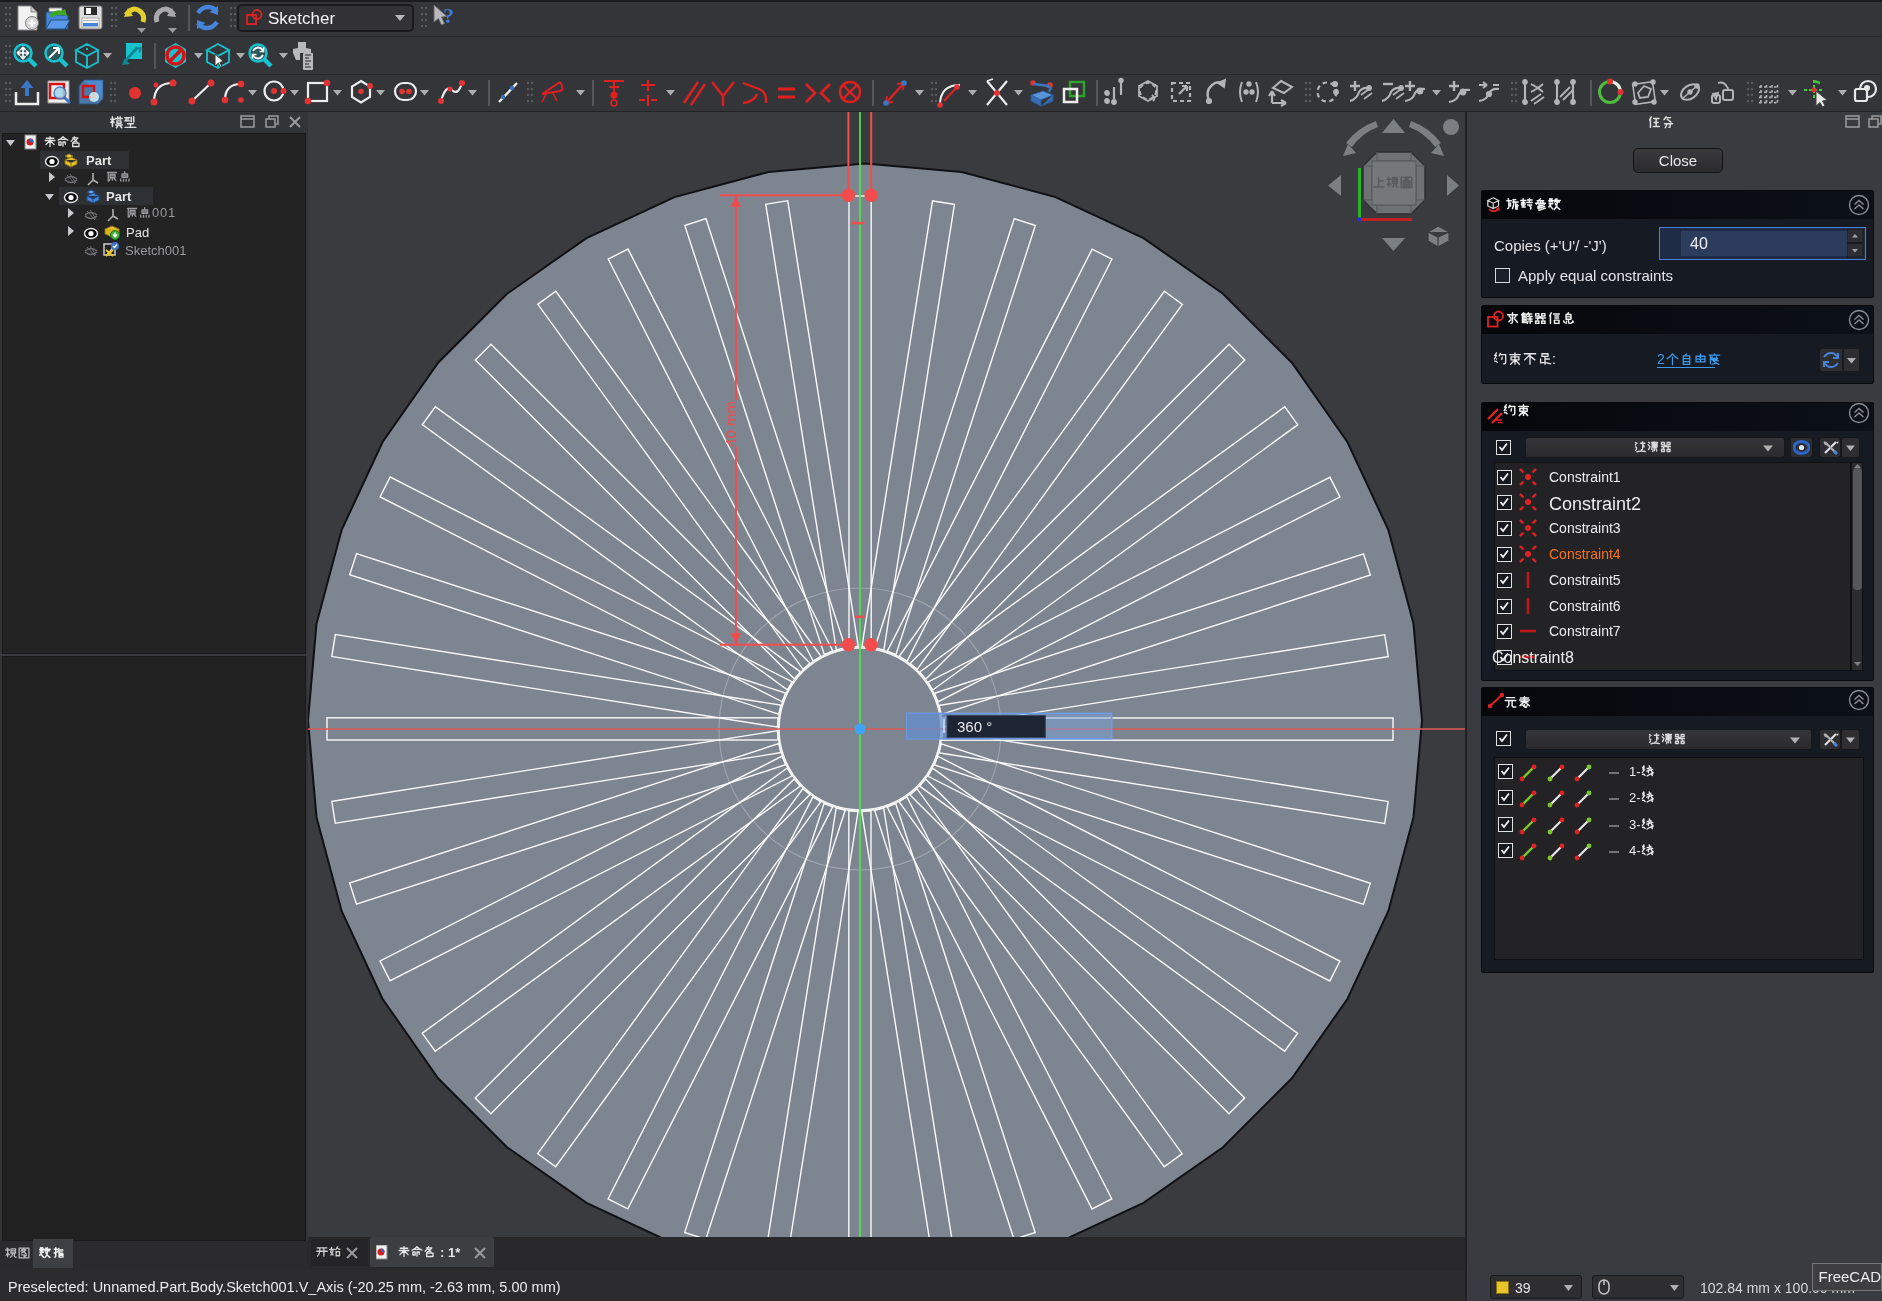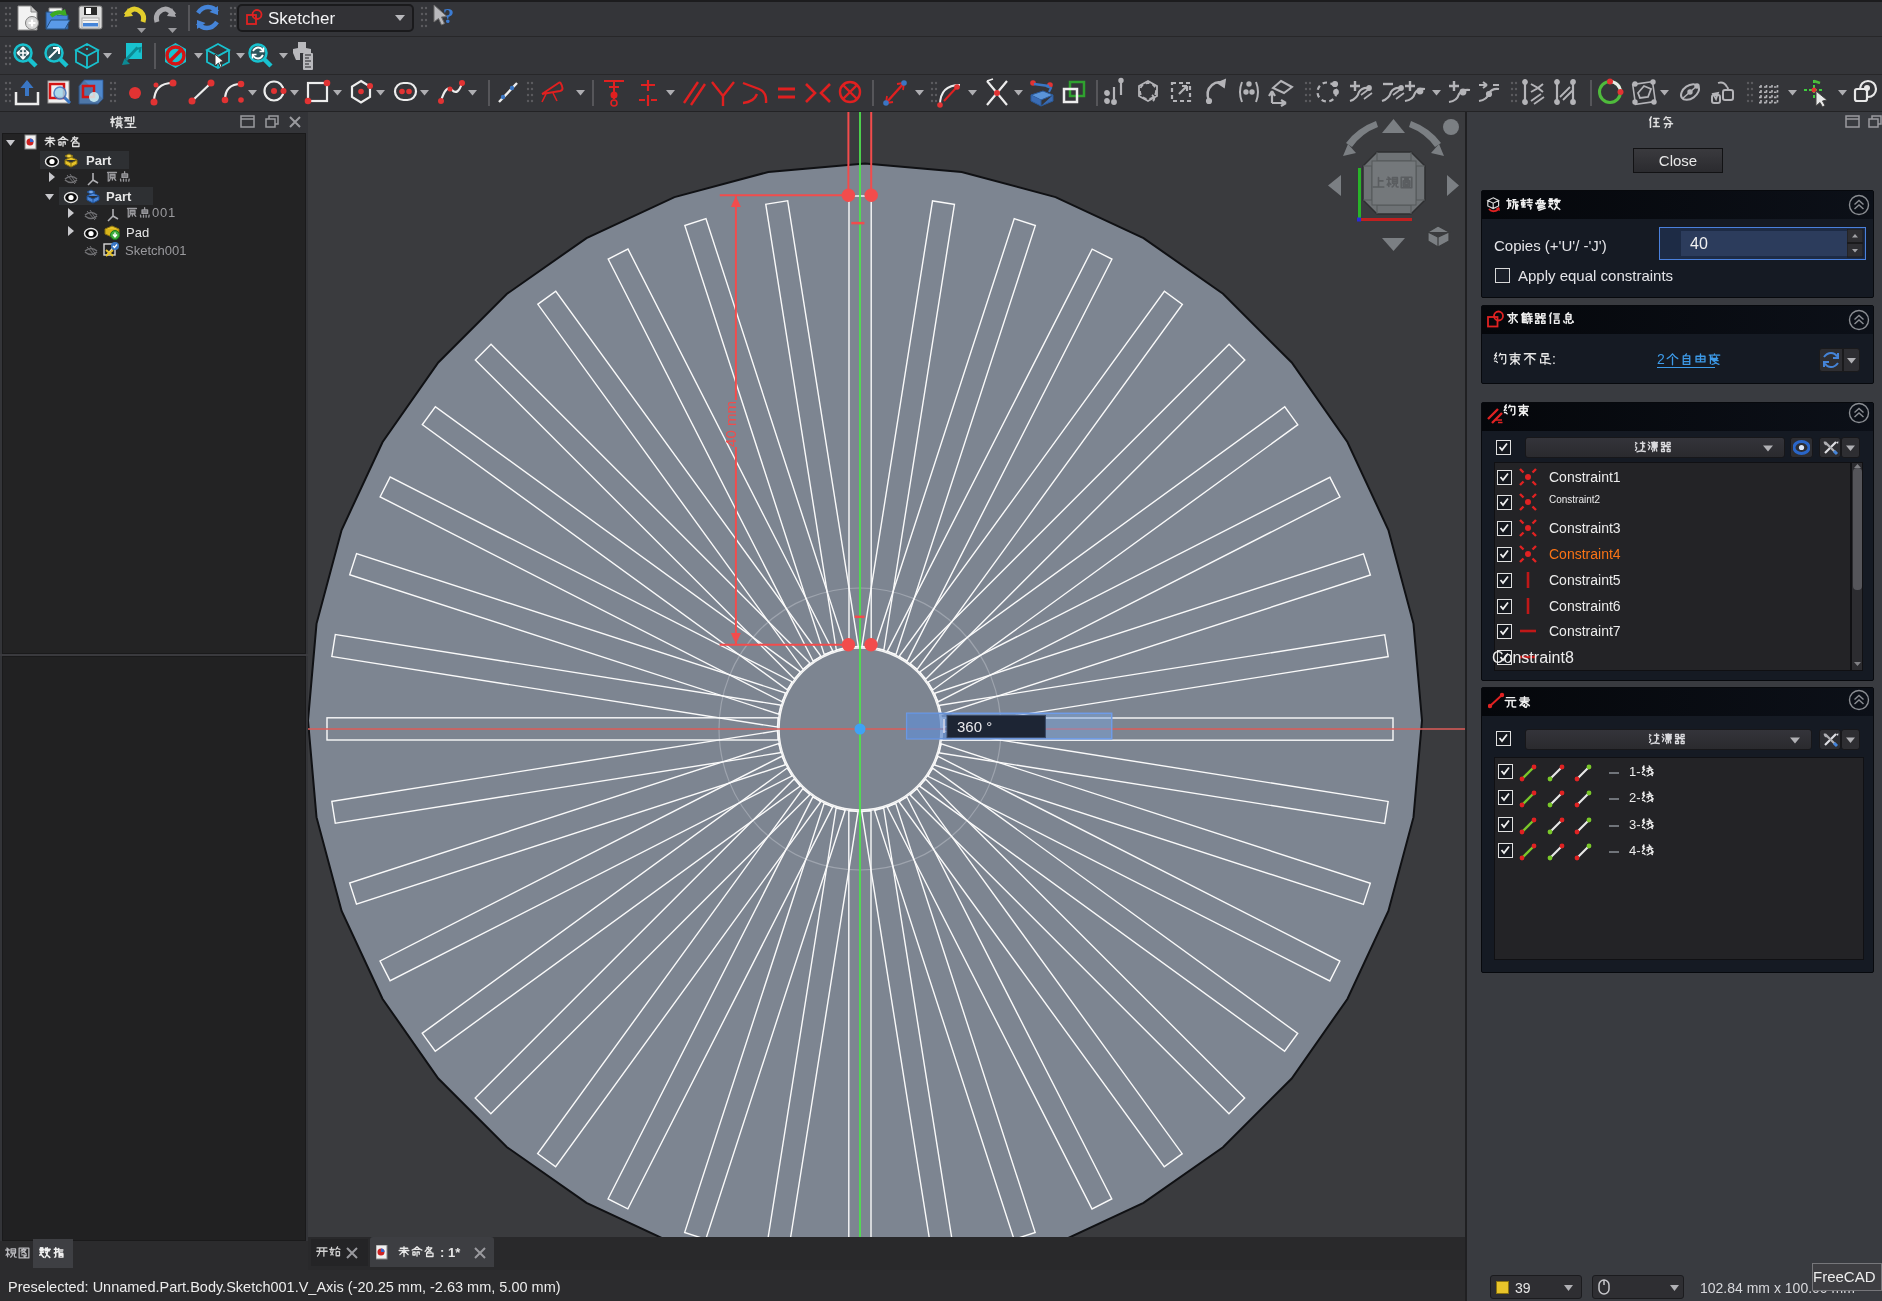--- a/index.html
+++ b/index.html
@@ -801,21 +801,21 @@
       </g>
     </svg>
     <svg class="abs" style="left:1845px;top:114px" width="40" height="18">
       <g fill="none" stroke="#9a9a9e" stroke-width="1.5">
         <rect x="1" y="2" width="13" height="11"></rect>
         <path d="M1 5 h13"></path>
         <rect x="24" y="5" width="9" height="8"></rect>
         <path d="M27 5 v-3 h9 v8 h-3"></path>
       </g>
     </svg>
-    <div class="abs" style="left:1633px;top:148px;width:90px;height:25px;background:linear-gradient(#3a3a3e,#2b2b2f);border:1.5px solid #121214;border-radius:0;color:#e8e8e8;font-size:15px;text-align:center;line-height:23px;font-family:'Liberation Sans',sans-serif">Close</div>
+    <div class="abs" style="left:1633px;top:148px;width:90px;height:25px;background:linear-gradient(#3a3a3e,#2b2b2f);border:1.5px solid #121214;border-radius:5px;color:#e8e8e8;font-size:15px;text-align:center;line-height:23px;font-family:'Liberation Sans',sans-serif">Close</div>
     <div class="abs" style="left:1481px;top:190px;width:393px;height:108px;background:#151a23;border:1px solid #07090d;border-radius:2px"></div>
     <div class="abs" style="left:1482px;top:191px;width:391px;height:28px;background:linear-gradient(90deg,#05070b,#0c1018)"></div>
     <svg class="abs" style="left:1486px;top:196px" width="17" height="17">
       <g fill="none" stroke="#d8d8d8" stroke-width="1.3">
         <path d="M8 2 L14 5 8 8 2 5 Z M2 5 V11 L8 14 14 11 V5 M8 8 V14" transform="translate(0,0) scale(0.9)"></path>
       </g>
       <path d="M3 13 A6 6 0 0 0 13 12" fill="none" stroke="#e02222" stroke-width="1.8"></path>
       <path d="M14 15 l-1 -4 -3.5 2 z" fill="#e02222"></path>
     </svg>
     <svg style="position:absolute;left:1506px;top:198px;overflow:visible" width="13" height="13" viewBox="0 0 16 16">
@@ -1021,21 +1021,21 @@
     </svg>
     <div class="txt" style="left:1549px;top:468.5px;font-size:14px;color:#ececec">Constraint1</div>
     <div class="abs" style="left:1497px;top:495.3px;width:15px;height:15px;background:#15181e;border:1.8px solid #e0e0e0"></div>
     <svg class="abs" style="left:1499px;top:497.3px" width="11" height="11">
       <path d="M1.5 5 L4 8 9 1.5" fill="none" stroke="#f0f0f0" stroke-width="1.8"></path>
     </svg>
     <svg class="abs" style="left:1518px;top:492.3px" width="20" height="20">
       <path d="M2 2 L5.5 5.5 M18 2 L14.5 5.5 M2 18 L5.5 14.5 M18 18 L14.5 14.5" stroke="#e02222" stroke-width="2.4"></path>
       <circle cx="10" cy="10" r="3" fill="#e02222"></circle>
     </svg>
-    <div class="txt" style="left:1549px;top:494.3px;font-size:10px;color:#ececec">Constraint2</div>
+    <div class="txt" style="left:1549px;top:494.3px;font-size:18px;color:#ececec">Constraint2</div>
     <div class="abs" style="left:1497px;top:521.1px;width:15px;height:15px;background:#15181e;border:1.8px solid #e0e0e0"></div>
     <svg class="abs" style="left:1499px;top:523.1px" width="11" height="11">
       <path d="M1.5 5 L4 8 9 1.5" fill="none" stroke="#f0f0f0" stroke-width="1.8"></path>
     </svg>
     <svg class="abs" style="left:1518px;top:518.1px" width="20" height="20">
       <path d="M2 2 L5.5 5.5 M18 2 L14.5 5.5 M2 18 L5.5 14.5 M18 18 L14.5 14.5" stroke="#e02222" stroke-width="2.4"></path>
       <circle cx="10" cy="10" r="3" fill="#e02222"></circle>
     </svg>
     <div class="txt" style="left:1549px;top:520.1px;font-size:14px;color:#ececec">Constraint3</div>
     <div class="abs" style="left:1497px;top:546.9px;width:15px;height:15px;background:#15181e;border:1.8px solid #e0e0e0"></div>
@@ -1249,13 +1249,13 @@
     <div class="abs" style="left:1592px;top:1275px;width:92px;height:24px;background:#2e2e32;border:1px solid #1b1b1e;border-radius:3px"></div>
     <svg class="abs" style="left:1598px;top:1279px" width="12" height="16">
       <rect x="1" y="1" width="10" height="14" rx="5" fill="none" stroke="#c8c8cc" stroke-width="1.5"></rect>
       <path d="M6 1 v5" stroke="#c8c8cc" stroke-width="1.5"></path>
     </svg>
     <div class="txt" style="left:1614px;top:1335px;font-size:14px">Blender</div>
     <svg class="abs" style="left:1668px;top:1284px" width="14" height="9">
       <path d="M2 1 l9 0 -4.5 6 z" fill="#b0b0b4"></path>
     </svg>
     <div class="txt" style="left:1700px;top:1280px;font-size:14px;color:#d8d8dc">102.84 mm x 100.00 mm</div>
-    <div class="abs" style="left:1812px;top:1263px;width:70px;height:28px;background:#3e3e42;border:1px solid #76767a;color:#ececec;font-size:15px;text-align:left;line-height:26px">FreeCAD</div>
+    <div class="abs" style="left:1812px;top:1263px;width:70px;height:28px;background:#3e3e42;border:1px solid #76767a;color:#ececec;font-size:15px;text-align:right;line-height:26px">FreeCAD</div>
   </div>
 </body></html>

